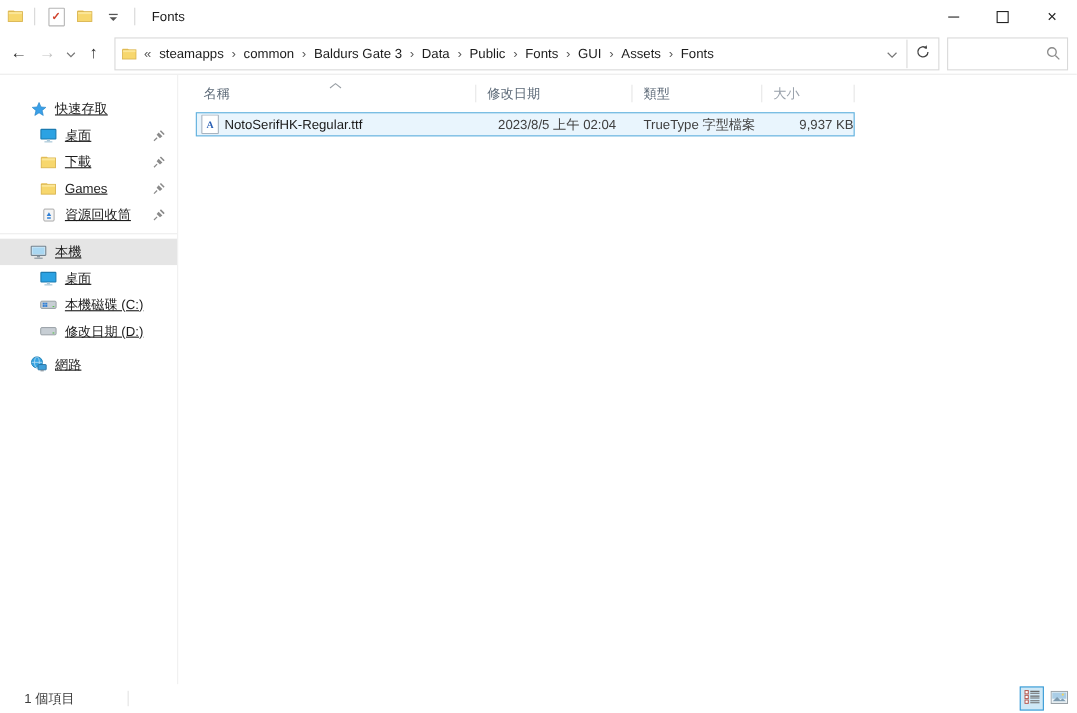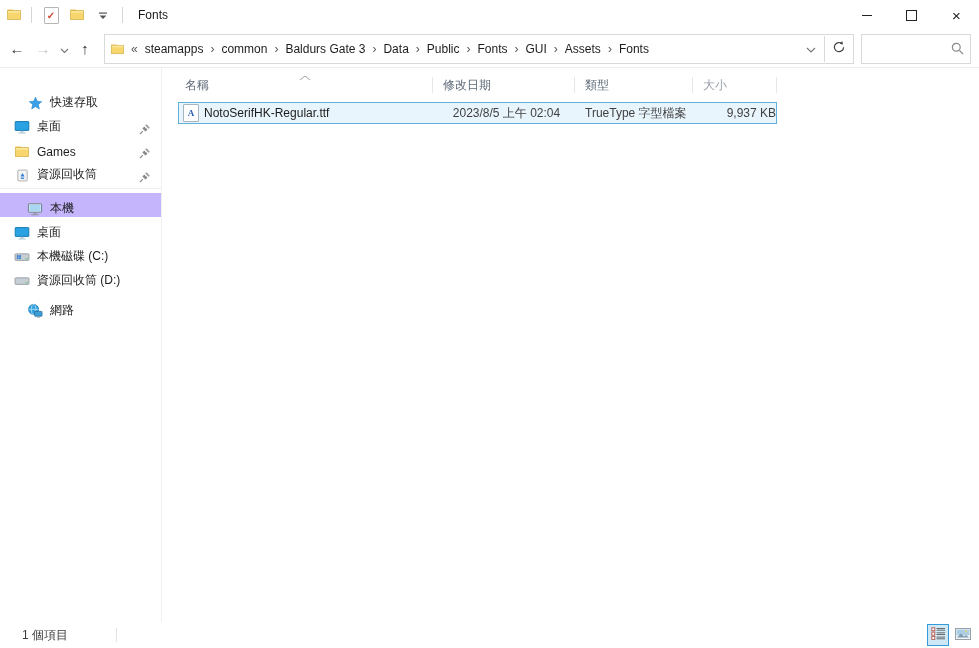--- a/index.html
+++ b/index.html
@@ -46,26 +46,26 @@
   .addrchevron{background:none;border:none;display:flex;padding:0 8px;}
   .addrdiv{width:1px;height:26px;background:#d9d9d9;}
   .refreshbtn{background:none;border:none;width:28px;height:26px;display:flex;align-items:center;justify-content:center;padding:0;}
   .searchbox{width:108px;height:28px;border:1px solid #d9d9d9;margin:0 8px 0 7px;display:flex;align-items:center;background:#fff;}
   .searchbox input{flex:1;border:none;outline:none;min-width:0;height:22px;padding:0 2px 0 6px;font-size:12px;background:transparent;}
   .searchicon{padding-right:6px;display:flex;}
 
   
   .main{flex:1;display:flex;min-height:0;}
   .sidebar{width:162px;flex:0 0 auto;border-right:1px solid #f0f0f0;padding-top:19px;box-sizing:border-box;overflow:hidden;}
-  .navitem{height:24px;display:flex;align-items:flex-end;cursor:default;}
+  .navitem{height:24px;display:flex;align-items:center;cursor:default;text-decoration:underline;}
   .navitem .icon{width:16px;height:16px;display:flex;align-items:center;justify-content:center;flex:0 0 auto;}
   .navitem .lbl{margin-left:7px;white-space:nowrap;color:#1c1c1c;}
   .lvl1{padding-left:27px;}
-  .lvl2{padding-left:14px;}
-  .navitem.selected{background:#c4b5fd;}
+  .lvl2{padding-left:36px;}
+  .navitem.selected{background:#e5e5e5;}
   .pin{margin-left:auto;margin-right:11px;display:flex;}
   .navsep{height:1px;background:#ededed;margin:5px 0 4px 0;}
   .navgap{height:6px;}
 
   .content{flex:1;min-width:0;position:relative;padding:4px 0 0 16px;box-sizing:border-box;}
   .colheaders{display:flex;height:26px;position:relative;}
   .colh{position:relative;display:flex;align-items:center;box-sizing:border-box;font-size:12px;color:#5d6a78;background:none;border:none;padding:0;}
   .colh::after{content:"";position:absolute;right:0;top:5px;bottom:5px;width:1px;background:#e6e6e6;}
   .colh .ht{padding-left:7px;}
   .colh.c-date .ht,.colh.c-type .ht,.colh.c-size .ht{padding-left:10px;}
@@ -237,20 +237,37 @@
         <span class="lbl">桌面</span>
         <span class="pin">
           <svg width="11" height="11" viewBox="0 0 11 11">
               <line x1="6.8" y1="0.8" x2="10.2" y2="4.2" stroke="#8a8a8a" stroke-width="1.4"></line>
               <path d="M5.2 2.4 L8.6 5.8 L6.4 7.6 L3.4 4.6 Z" fill="#8a8a8a"></path>
               <line x1="3.8" y1="7.2" x2="1" y2="10" stroke="#8a8a8a" stroke-width="1.1"></line>
             </svg>
         </span>
       </div>
 
+      <div class="navitem lvl2">
+        <span class="icon">
+          <svg width="16" height="16" viewBox="0 0 16 16">
+              <path d="M1.5 3.6h5.2l1.2 1.5H1.5z" fill="#e9c25d"></path>
+              <rect x="1.5" y="4.6" width="13" height="8.9" fill="#f7d76d" stroke="#d9b44e" stroke-width="0.8"></rect>
+              <rect x="2" y="5" width="12" height="1.8" fill="#fbe698"></rect>
+            </svg>
+        </span>
+        <span class="lbl">下載</span>
+        <span class="pin">
+          <svg width="11" height="11" viewBox="0 0 11 11">
+              <line x1="6.8" y1="0.8" x2="10.2" y2="4.2" stroke="#8a8a8a" stroke-width="1.4"></line>
+              <path d="M5.2 2.4 L8.6 5.8 L6.4 7.6 L3.4 4.6 Z" fill="#8a8a8a"></path>
+              <line x1="3.8" y1="7.2" x2="1" y2="10" stroke="#8a8a8a" stroke-width="1.1"></line>
+            </svg>
+        </span>
+      </div>
 
       <div class="navitem lvl2">
         <span class="icon">
           <svg width="16" height="16" viewBox="0 0 16 16">
               <path d="M1.5 3.6h5.2l1.2 1.5H1.5z" fill="#e9c25d"></path>
               <rect x="1.5" y="4.6" width="13" height="8.9" fill="#f7d76d" stroke="#d9b44e" stroke-width="0.8"></rect>
               <rect x="2" y="5" width="12" height="1.8" fill="#fbe698"></rect>
             </svg>
         </span>
         <span class="lbl">Games</span>
@@ -321,21 +338,21 @@
         <span class="lbl">本機磁碟 (C:)</span>
       </div>
 
       <div class="navitem lvl2">
         <span class="icon">
           <svg width="16" height="16" viewBox="0 0 16 16">
               <rect x="1" y="4.8" width="14" height="6.6" rx="1" fill="#c7ced4" stroke="#8d969c" stroke-width="0.8"></rect>
               <rect x="11.8" y="9.2" width="1.6" height="1" fill="#5bc24c"></rect>
             </svg>
         </span>
-        <span class="lbl">資源回收筒 (D:)</span>
+        <span class="lbl">修改日期 (D:)</span>
       </div>
 
       <div class="navgap"></div>
 
       <div class="navitem lvl1">
         <span class="icon">
           <svg width="16" height="16" viewBox="0 0 16 16">
               <circle cx="6.6" cy="6.4" r="5" fill="#35a3e2" stroke="#1d7db4" stroke-width="0.8"></circle>
               <ellipse cx="6.6" cy="6.4" rx="2.2" ry="5" fill="none" stroke="#bfe3f5" stroke-width="0.7"></ellipse>
               <line x1="1.8" y1="6.4" x2="11.4" y2="6.4" stroke="#bfe3f5" stroke-width="0.7"></line>

